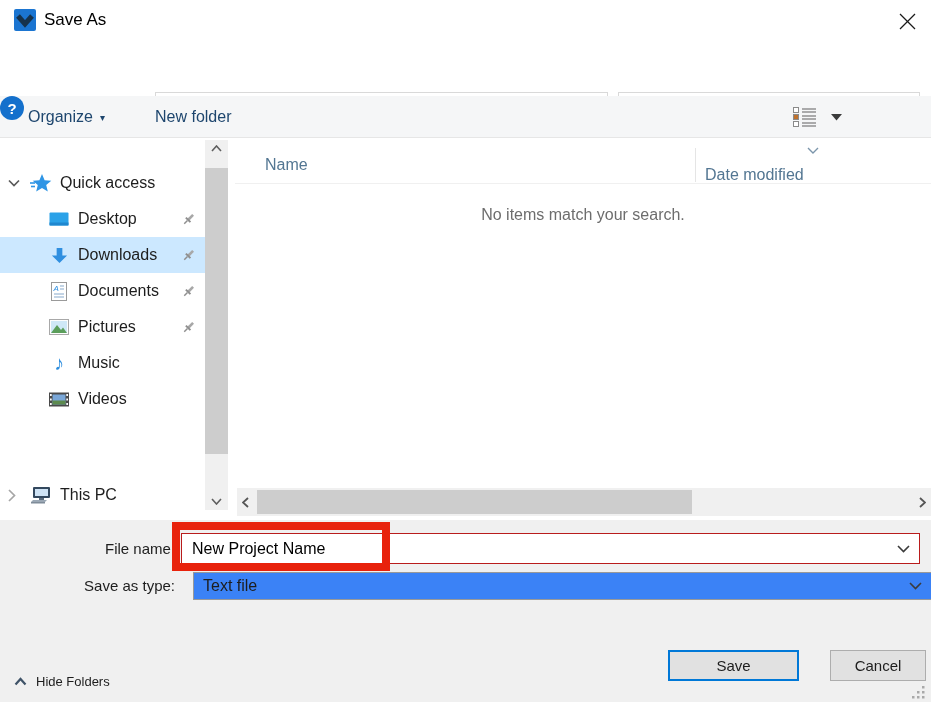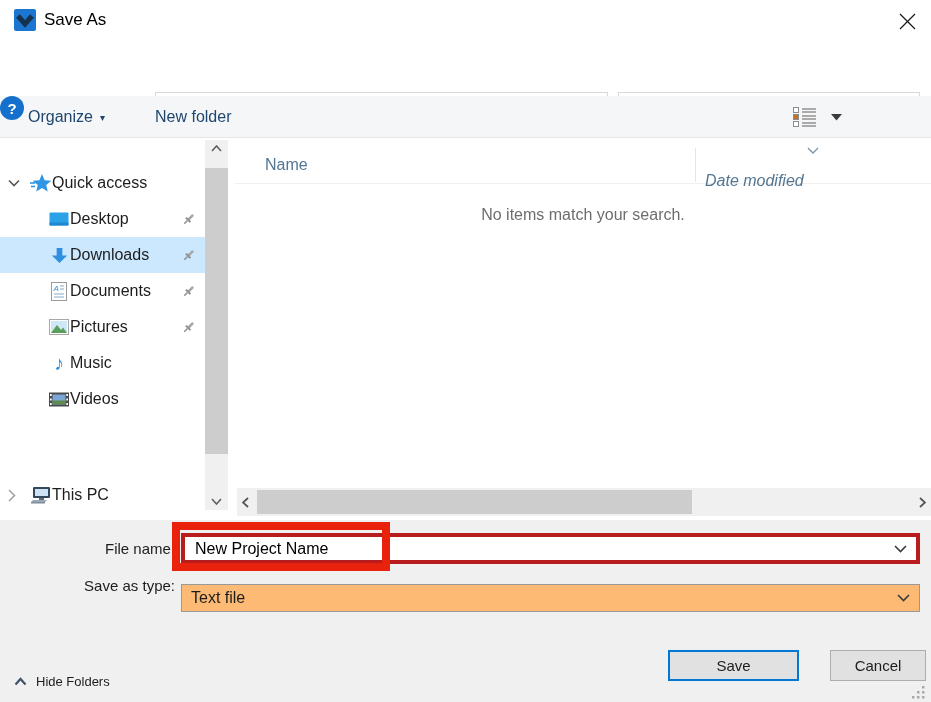--- a/index.html
+++ b/index.html
@@ -46,52 +46,52 @@
   
   .content { position:absolute; left:0; top:138px; width:931px; height:382px; background:#fff; }
 
   
   .sidebar { position:absolute; left:0; top:0; width:205px; height:382px; }
   .side-row { position:absolute; left:0; width:205px; height:36px; display:flex; align-items:center; font-size:16px; cursor:pointer; }
   .side-row.selected { background:#cce8ff; }
   .row-chev { width:14px; margin-left:8px; display:flex; }
   .row-icon { width:22px; display:flex; justify-content:center; margin-left:8px; }
   .row-icon-child { width:22px; display:flex; justify-content:center; margin-left:48px; }
-  .row-label { }
+  .row-label { margin-left:8px; }
   .row-pin { position:absolute; left:181px; display:flex; }
   .note-glyph { color:#2e8ede; font-size:20px; line-height:20px; }
 
   
   .v-scroll { position:absolute; left:205px; top:2px; width:23px; height:370px; background:#f0f0f0; }
   .v-scroll .sb-btn { position:absolute; left:0; width:23px; height:17px; display:flex; align-items:center; justify-content:center; cursor:pointer; }
   .v-thumb { position:absolute; left:0; top:28px; width:23px; height:286px; background:#cdcdcd; cursor:pointer; }
 
   
   .mainlist { position:absolute; left:235px; top:0; width:696px; height:382px; }
   .list-header { position:absolute; left:0; top:8px; width:696px; height:38px; border-bottom:1px solid #f0f0f0; font-size:16px; color:#537692; }
   .col-name { position:absolute; left:30px; top:0; height:38px; line-height:38px; cursor:pointer; }
   .col-divider { position:absolute; left:460px; top:2px; width:1px; height:34px; background:#e5e5e5; }
-  .col-date { position:absolute; left:470px; top:16px; height:38px; line-height:38px; cursor:pointer;font-style:italic; }
+  .col-date { position:absolute; left:470px; top:10px; height:38px; line-height:38px; cursor:pointer; }
   .sort-chev { position:absolute; left:572px; top:-6px; cursor:pointer; }
   .empty-msg { position:absolute; left:0; top:68px; width:696px; text-align:center; font-size:16px; color:#6d6d6d; }
 
   
   .h-scroll { position:absolute; left:2px; top:350px; width:694px; height:28px; background:#f0f0f0; }
   .h-scroll .sb-btn { position:absolute; top:0; width:17px; height:28px; display:flex; align-items:center; justify-content:center; cursor:pointer; }
   .h-thumb { position:absolute; left:20px; top:2px; width:435px; height:24px; background:#cdcdcd; cursor:pointer; }
 
   
   .bottom { position:absolute; left:0; top:520px; width:931px; height:182px; background:#f0f0f0; font-size:15px; }
   .fn-label { position:absolute; left:0; top:13px; width:175px; height:31px; line-height:31px; text-align:right; }
-  .fn-input-wrap { position:absolute; left:181px; top:13px; width:739px; height:31px; background:#fff; border:4px solid #b91c1c; display:flex; align-items:center; }
+  .fn-input-wrap { position:absolute; left:181px; top:13px; width:739px; height:31px; background:#fff; border:1px solid #b91c1c; display:flex; align-items:center; }
   .fn-input-wrap input { flex:1; border:none; outline:none; background:transparent; font-family:"Liberation Sans",sans-serif; font-size:16px; padding-left:10px; color:#000; }
   .combo-chev { margin-right:9px; display:flex; cursor:pointer; }
   .annotation-box { position:absolute; left:172px; top:2px; width:218px; height:49px; border:8px solid #e8220c; z-index:5; pointer-events:none; }
   .st-label { position:absolute; left:0; top:52px; width:175px; height:28px; line-height:28px; text-align:right; }
-  .st-select { position:absolute; left:181px; top:52px; width:739px; height:28px; background:#fdba74; border:1px solid #999; display:flex; align-items:center; cursor:pointer;margin-top:12px; }
+  .st-select { position:absolute; left:193px; top:52px; width:739px; height:28px; background:#3b82f6; border:1px solid #999; display:flex; align-items:center; cursor:pointer; }
   .st-select .st-value { flex:1; padding-left:9px; font-size:16px; }
   .hide-folders { position:absolute; left:14px; top:148px; height:26px; display:flex; align-items:center; cursor:pointer; font-size:13px; }
   .hide-folders .hf-chev { margin-right:9px; display:flex; }
   .btn { position:absolute; top:130px; height:31px; background:#e1e1e1; display:flex; align-items:center; justify-content:center; font-size:15px; cursor:pointer;margin-left:42px; }
   .btn-save { left:626px; width:131px; border:2px solid #0078d7; }
   .btn-cancel { left:788px; width:96px; border:1px solid #adadad; }
   .resize-grip { position:absolute; left:912px; top:166px; }
 </style>
 </head>
 <body>

